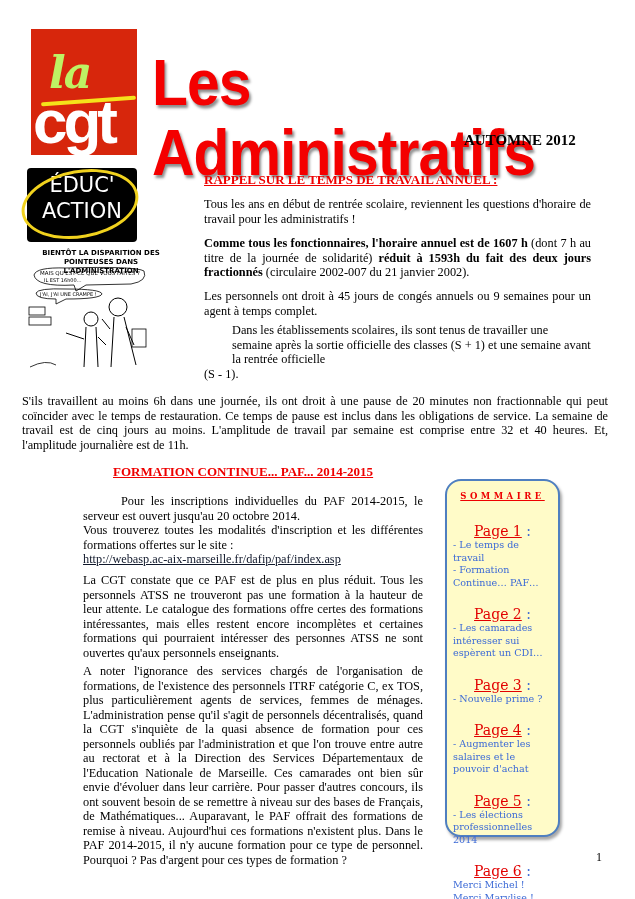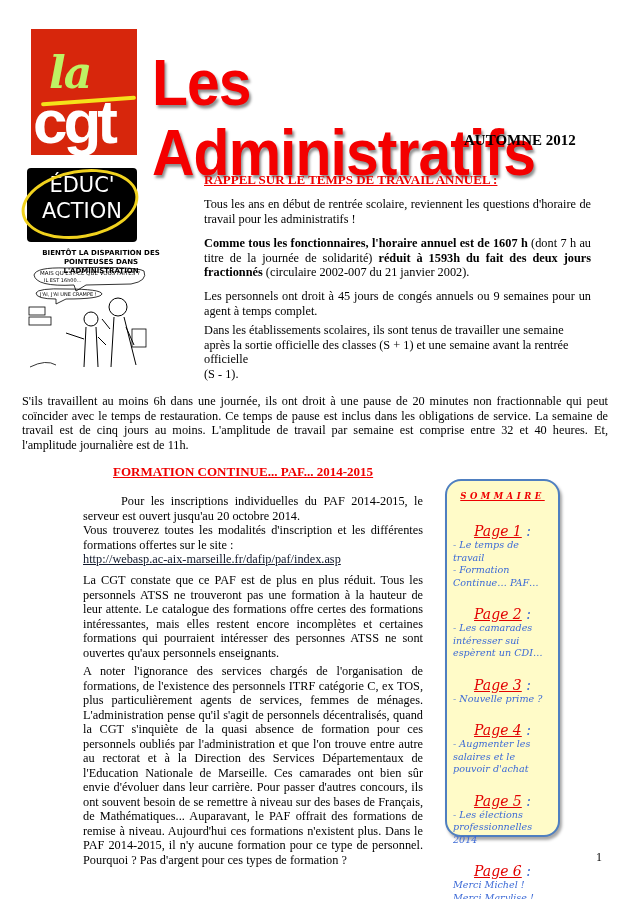--- a/index.html
+++ b/index.html
@@ -27,21 +27,21 @@
   
   .cartoon { left:26px; top:249px; width:150px; height:130px; }
   .cartoon-caption { position:absolute; left:0; top:0; width:150px; text-align:center;
                      font-family:"DejaVu Sans", sans-serif; font-size:7px; font-weight:bold; line-height:9px; }
   .section-title { font-weight:bold; color:#ee0000; text-decoration:underline; font-size:13px; }
   .para { font-size:12.3px; line-height:14.5px; text-align:justify; }
   .link { color:#0f172a; text-decoration:underline; }
   
   .sommaire { left:445px; top:479px; width:115px; height:358px; background:#fffbc8;
               border:2px solid #4f7fc0; border-radius:16px; box-shadow:2px 3px 3px rgba(0,0,0,0.35);
-              box-sizing:border-box; font-family:"DejaVu Serif", serif; font-size:10px; color:#3c6ad6;font-style:italic; }
+              box-sizing:border-box; font-family:"DejaVu Serif", serif; font-size:10px; color:#3c6ad6; }
   .som-title { text-align:center; margin-top:10px; font-weight:bold; color:#ee0000; text-decoration:underline;
                font-size:8.5px; letter-spacing:3.5px; }
   .som-page { text-align:center; margin-top:17px; color:#e20000; font-size:14px; }
   .som-page span.p { text-decoration:underline; }
   .som-page span.c { color:#3c6ad6; }
   .som-item { padding:0 5px 0 6px; line-height:12.5px; font-size:9.6px; }
   .pagenum { left:596px; top:850px; font-size:12px; }
 </style>
 </head>
 <body>
@@ -82,21 +82,21 @@
   </svg>
 </div>
 
 <div class="abs section-title" style="left:204px; top:172px;">RAPPEL SUR LE TEMPS DE TRAVAIL ANNUEL :</div>
 <div class="abs para" style="left:204px; top:197px; width:387px;">Tous les ans en début de rentrée scolaire, reviennent les questions d'horaire de travail pour les administratifs !</div>
 <div class="abs para" style="left:204px; top:236px; width:387px;">
   <b>Comme tous les fonctionnaires, l'horaire annuel est de 1607 h</b><span> (dont 7 h au titre de la journée de solidarité) </span><b>réduit à 1593h du fait des deux jours fractionnés</b><span> (circulaire 2002-007 du 21 janvier 2002).</span>
 </div>
 <div class="abs para" style="left:204px; top:289px; width:387px;">Les personnels ont droit à 45 jours de congés annuels ou 9 semaines pour un agent à temps complet.</div>
 <div class="abs para" style="left:204px; top:323px; width:387px;">
-  <div style="text-align:left;">Dans les établissements scolaires, ils sont tenus de travailler une semaine après la sortie officielle des classes (S + 1) et une semaine avant la rentrée officielle</div>
+  <div style="text-align:left;margin-left:28px;">Dans les établissements scolaires, ils sont tenus de travailler une semaine après la sortie officielle des classes (S + 1) et une semaine avant la rentrée officielle</div>
   <div>(S - 1).</div>
 </div>
 <div class="abs para" style="left:22px; top:394px; width:586px;">S'ils travaillent au moins 6h dans une journée, ils ont droit à une pause de 20 minutes non fractionnable qui peut coïncider avec le temps de restauration. Ce temps de pause est inclus dans les obligations de service. La semaine de travail est de cinq jours au moins. L'amplitude de travail par semaine est comprise entre 32 et 40 heures. Et, l'amplitude journalière est de 11h.</div>
 
 <div class="abs section-title" style="left:113px; top:464px;">FORMATION CONTINUE... PAF... 2014-2015</div>
 <div class="abs para" style="left:83px; top:494px; width:340px; text-indent:38px;">Pour les inscriptions individuelles du PAF 2014-2015, le serveur est ouvert jusqu'au 20 octobre 2014.</div>
 <div class="abs para" style="left:83px; top:523px; width:340px;">Vous trouverez toutes les modalités d'inscription et les différentes formations offertes sur le site :</div>
 <div class="abs para link" style="left:83px; top:552px;">http://webasp.ac-aix-marseille.fr/dafip/paf/index.asp</div>
 <div class="abs para" style="left:83px; top:573px; width:340px;">La CGT constate que ce PAF est de plus en plus réduit. Tous les personnels ATSS ne trouveront pas une formation à la hauteur de leur attente. Le catalogue des formations offre certes des formations intéressantes, mais elles restent encore incomplètes et certaines formations qui pourraient intéresser des personnes ATSS ne sont ouvertes qu'aux personnels enseignants.</div>
 <div class="abs para" style="left:83px; top:664px; width:340px;">A noter l'ignorance des services chargés de l'organisation de formations, de l'existence des personnels ITRF catégorie C, ex TOS, plus particulièrement agents de services, femmes de ménages. L'administration pense qu'il s'agit de personnels décentralisés, quand la CGT s'inquiète de la quasi absence de formation pour ces personnels oubliés par l'administration et que l'on trouve entre autre au rectorat et à la Direction des Services Départementaux de l'Education Nationale de Marseille. Ces camarades ont bien sûr envie d'évoluer dans leur carrière. Pour passer d'autres concours, ils ont souvent besoin de se remettre à niveau sur des bases de Français, de Mathématiques... Auparavant, le PAF offrait des formations de remise à niveau. Aujourd'hui ces formations n'existent plus. Dans le PAF 2014-2015, il n'y aucune formation pour ce type de personnel. Pourquoi ? Pas d'argent pour ces types de formation ?</div>

